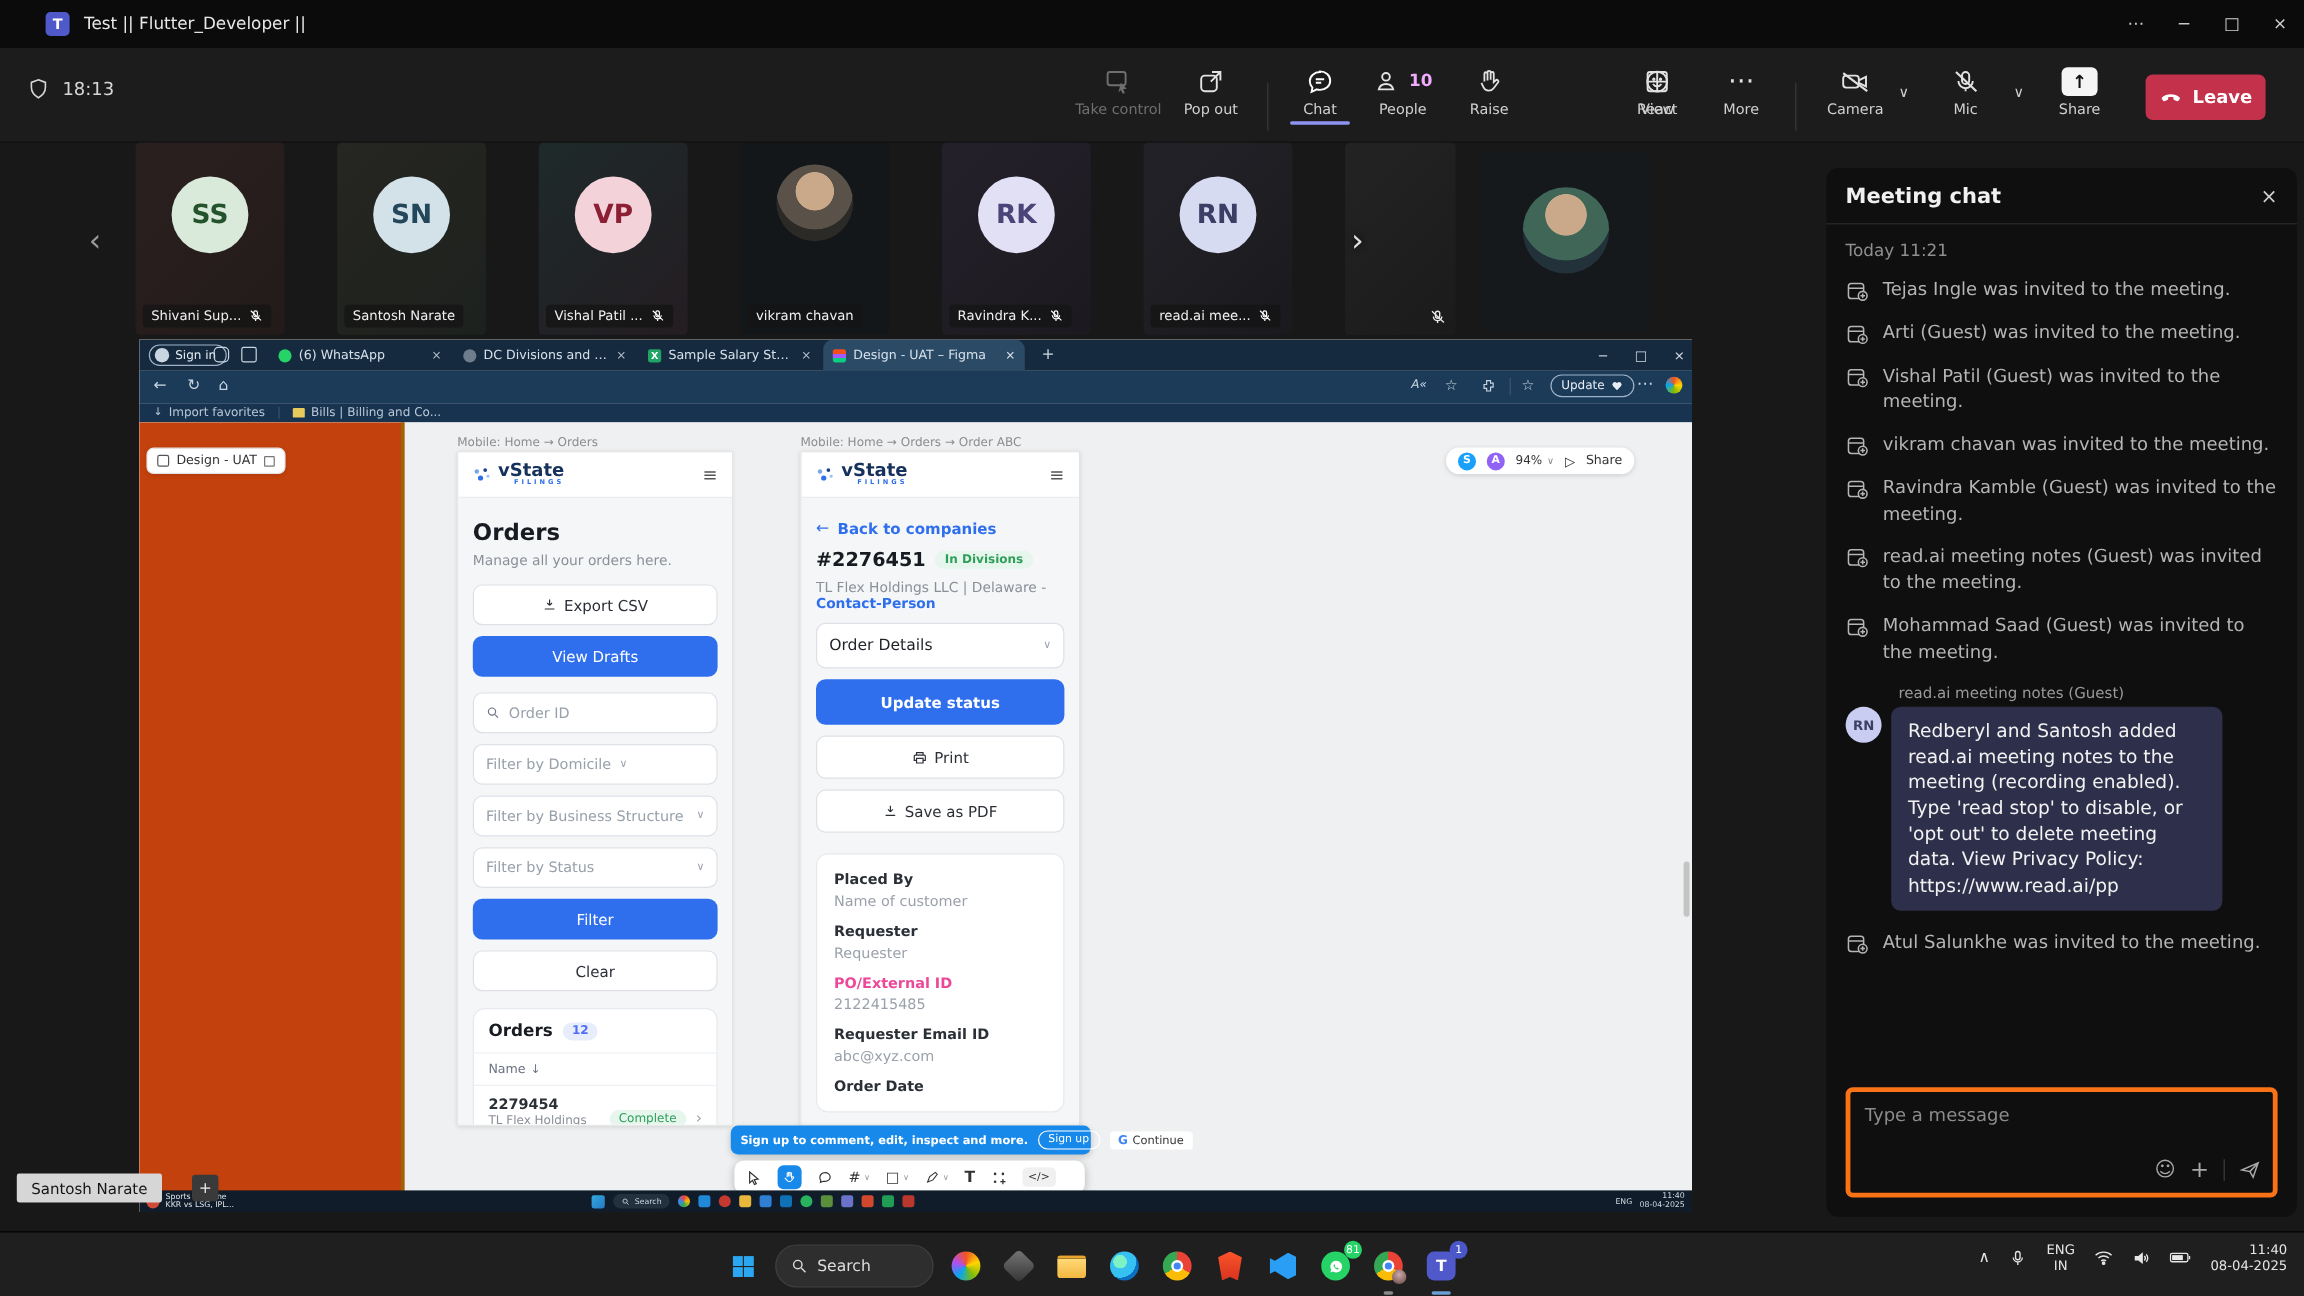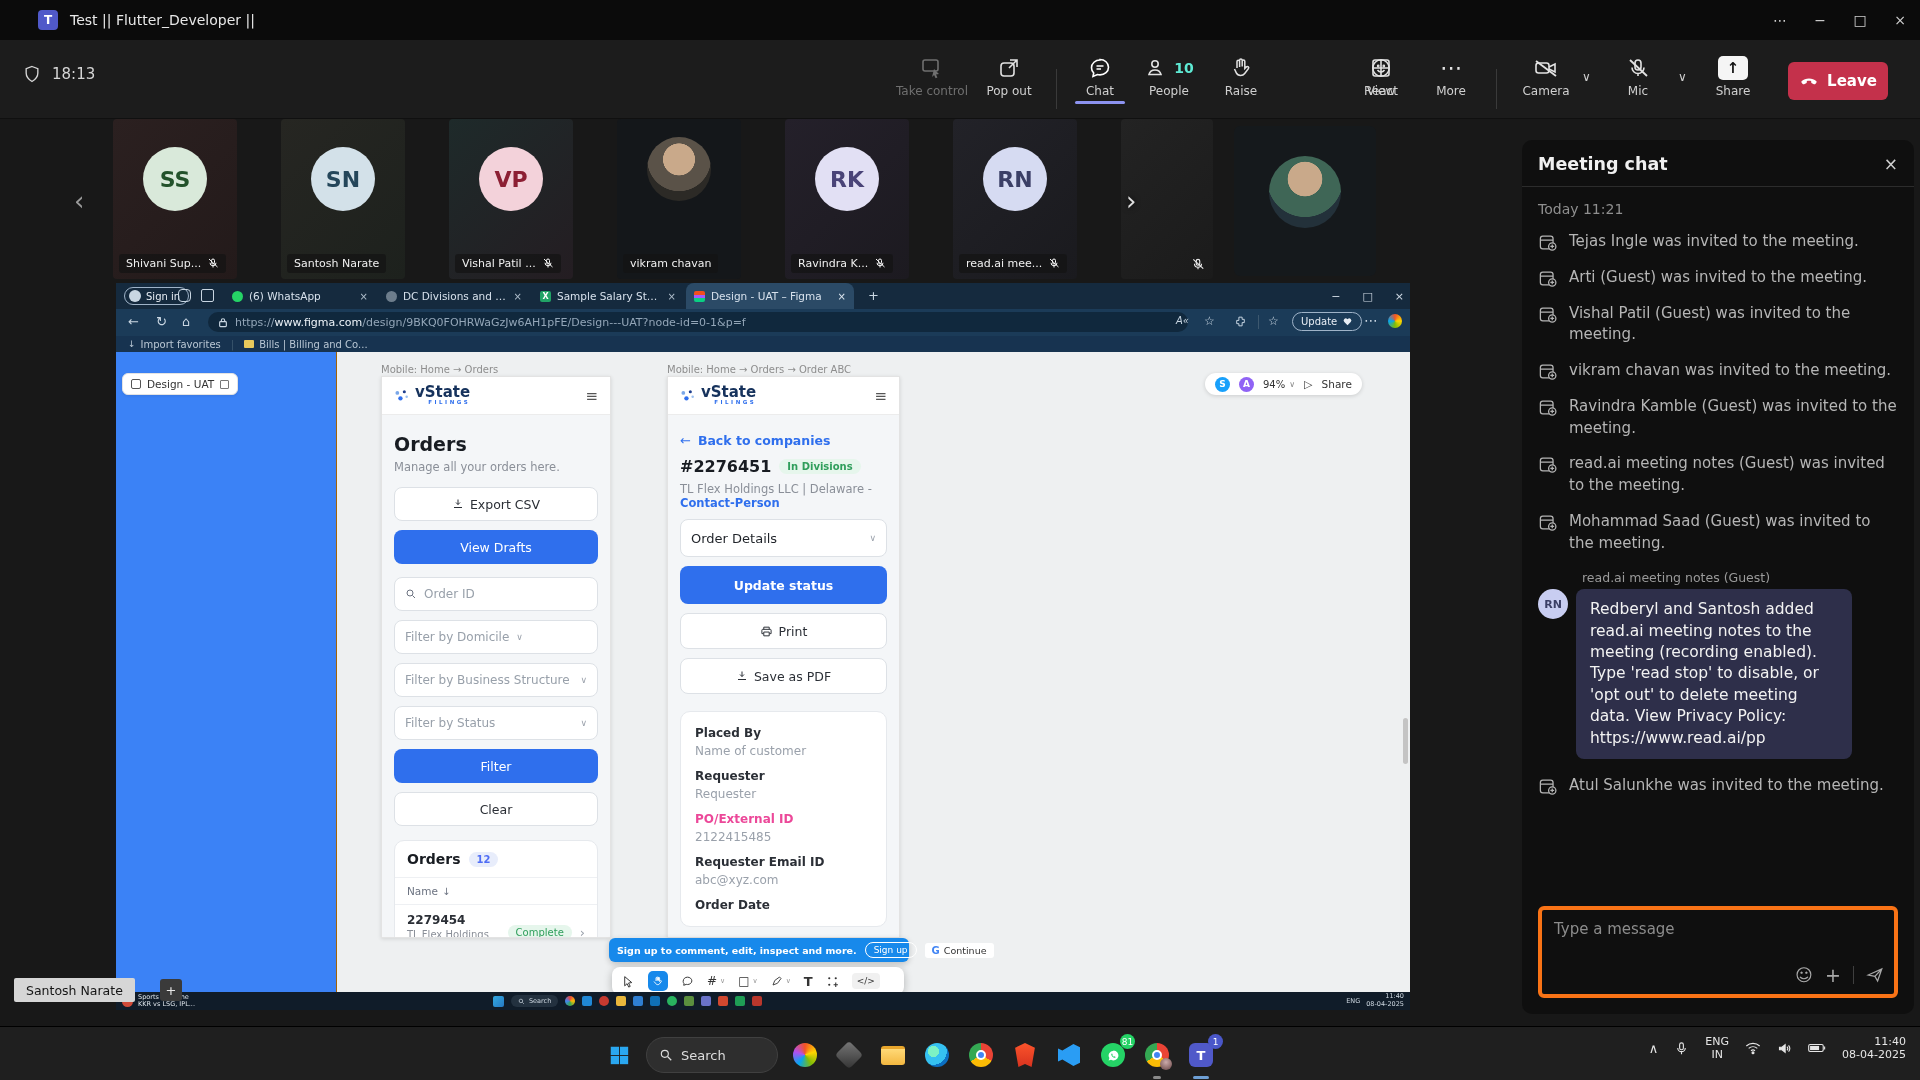--- a/index.html
+++ b/index.html
@@ -24,21 +24,21 @@
   
   .desktop{left:116px;top:283px;width:1294px;height:727px;background:#fff;overflow:hidden}
   .tabstrip{position:absolute;left:0;top:0;width:100%;height:26px;background:#152a3e}
   .btab{position:absolute;top:0;height:26px;width:152px;display:flex;align-items:center;gap:6px;padding:0 8px;color:#d7e1ec;font-size:10.5px}
   .btab .t{flex:1;overflow:hidden;white-space:nowrap;text-overflow:ellipsis}
   .btab.active{background:#2b4a66;border-radius:8px 8px 0 0}
   .fav{width:11px;height:11px;border-radius:50%;flex:none}
   .btoolbar{position:absolute;left:0;top:26px;width:100%;height:27px;background:#1b3b58;color:#c9d6e2}
   .favbar{position:absolute;left:0;top:53px;width:100%;height:16px;background:#173350;color:#b9c7d4;font-size:10px;display:flex;align-items:center;gap:10px;padding:0 12px}
   .content{position:absolute;left:0;top:69px;width:1294px;height:658px;background:#eef0f1}
-  .sidebar{position:absolute;left:0;top:0;width:221px;height:658px;background:#3b82f6;border-right:1px solid #a16207}
+  .sidebar{position:absolute;left:0;top:0;width:221px;height:658px;background:#c2410c;border-right:3px solid #a16207}
   
   .frame{position:absolute;width:230px;height:562px;background:#fff;border:1px solid #e3e3e3;box-shadow:0 1px 4px rgba(0,0,0,.12);overflow:hidden}
   .flabel{position:absolute;font-size:10px;color:#8d8d8d;white-space:nowrap}
   .mhead{height:38px;background:#fff;border-bottom:1px solid #ececec;display:flex;align-items:center;justify-content:space-between;padding:0 12px}
   .mbody{background:#f4f6f8;height:524px;padding:14px 12px;display:flex;flex-direction:column;gap:9px;font-size:12px}
   .mbtn{height:34px;border-radius:8px;display:flex;align-items:center;justify-content:center;gap:6px;font-size:12.5px;background:#fff;border:1px solid #dde1e6;color:#2b2f36;flex:none}
   .mbtn.blue{background:#2f6fed;border:none;color:#fff}
   .minput{height:34px;border-radius:8px;background:#fff;border:1px solid #dde1e6;display:flex;align-items:center;gap:7px;padding:0 10px;color:#98a0aa;font-size:12px;flex:none;justify-content:flex-start}
   .pill{border-radius:999px;font-size:10px;padding:2px 8px}
   .green{background:#e6f6ec;color:#2f9e5b}
@@ -105,21 +105,21 @@
       </svg>
     <span class="lbl">Chat</span>
     <div class="abs" style="left:1px;bottom:-6px;width:50px;height:3px;border-radius:2px;background:#8d93f0"></div>
   </div>
   <div class="abs tbtn" style="left:1136px;top:16px;width:66px">
     <div class="f" style="gap:6px">
       <svg width="24" height="24" viewBox="0 0 24 24" fill="none" stroke="#e2e2e2" stroke-width="1.6">
           <circle cx="11" cy="8" r="3.2"></circle>
           <path d="M5 18.5c.7-3 3-4.5 6-4.5s5.3 1.5 6 4.5z"></path>
         </svg>
-      <span style="font-size:14px;font-weight:bold;color:#5eead4">10</span>
+      <span style="font-size:14px;font-weight:bold;color:#f0abfc">10</span>
     </div>
     <span class="lbl">People</span>
   </div>
   <div class="abs tbtn" style="left:1215px;top:16px;width:52px">
     <svg width="24" height="24" viewBox="0 0 24 24" fill="none" stroke="#e2e2e2" stroke-width="1.5">
         <path d="M8 12V5.5a1.3 1.3 0 012.6 0V11M10.6 10.5V4.3a1.3 1.3 0 012.6 0v6.2M13.2 10.5V5.3a1.3 1.3 0 012.6 0v7.2l1.6-1.6a1.3 1.3 0 011.9 1.9l-3.6 4.7c-1 1.4-2.3 2-4.1 2-2.1 0-3.5-.8-4.3-2.6L5.5 13"></path>
       </svg>
     <span class="lbl">Raise</span>
   </div>
   <div class="abs tbtn" style="left:1354px;top:16px;width:54px">
@@ -277,27 +277,20 @@
       <span>−</span>
       <span>□</span>
       <span>×</span>
     </div>
   </div>
 
   <div class="btoolbar">
     <span class="abs" style="left:12px;top:5px;font-size:13px">←</span>
     <span class="abs" style="left:40px;top:5px;font-size:13px">↻</span>
     <span class="abs" style="left:66px;top:5px;font-size:13px">⌂</span>
-    <div class="abs f" style="left:92px;top:3px;width:980px;height:20px;background:#10283d;border-radius:10px;padding:0 10px;gap:7px">
-      <svg width="10" height="11" viewBox="0 0 12 13" fill="none" stroke="#c9d6e2" stroke-width="1.4">
-          <rect x="2" y="5.5" width="8" height="6" rx="1"></rect>
-          <path d="M4 5.5V4a2 2 0 014 0v1.5"></path>
-        </svg>
-      <span style="font-size:11px;white-space:nowrap"><span style="color:#93a6b8">https://</span><span style="color:#eef4f9">www.figma.com</span><span style="color:#93a6b8">/design/9BKQ0FOHRWaGzJw6AH1pFE/Design---UAT?node-id=0-1&amp;p=f</span></span>
-    </div>
     <span class="abs" style="left:1060px;top:6px;font-size:10px;font-style:italic">A«</span>
     <span class="abs" style="left:1088px;top:5px;font-size:12px">☆</span>
     <svg class="abs" style="left:1118px;top:6px" width="13" height="13" viewBox="0 0 24 24" fill="none" stroke="#c9d6e2" stroke-width="1.8">
         <path d="M9 4h6v4h4v6h-4v6H9v-4H5V10h4z"></path>
       </svg>
     <div class="abs" style="left:1142px;top:6px;width:1px;height:14px;background:#3d586f"></div>
     <span class="abs" style="left:1152px;top:5px;font-size:12px">☆</span>
     <div class="abs f" style="left:1176px;top:3px;height:19px;border:1px solid #9fb3c8;border-radius:10px;padding:0 8px;gap:5px">
       <span style="font-size:10px;color:#e8eef5">Update</span>
       <svg width="11" height="11" viewBox="0 0 24 24" fill="#e8eef5">

